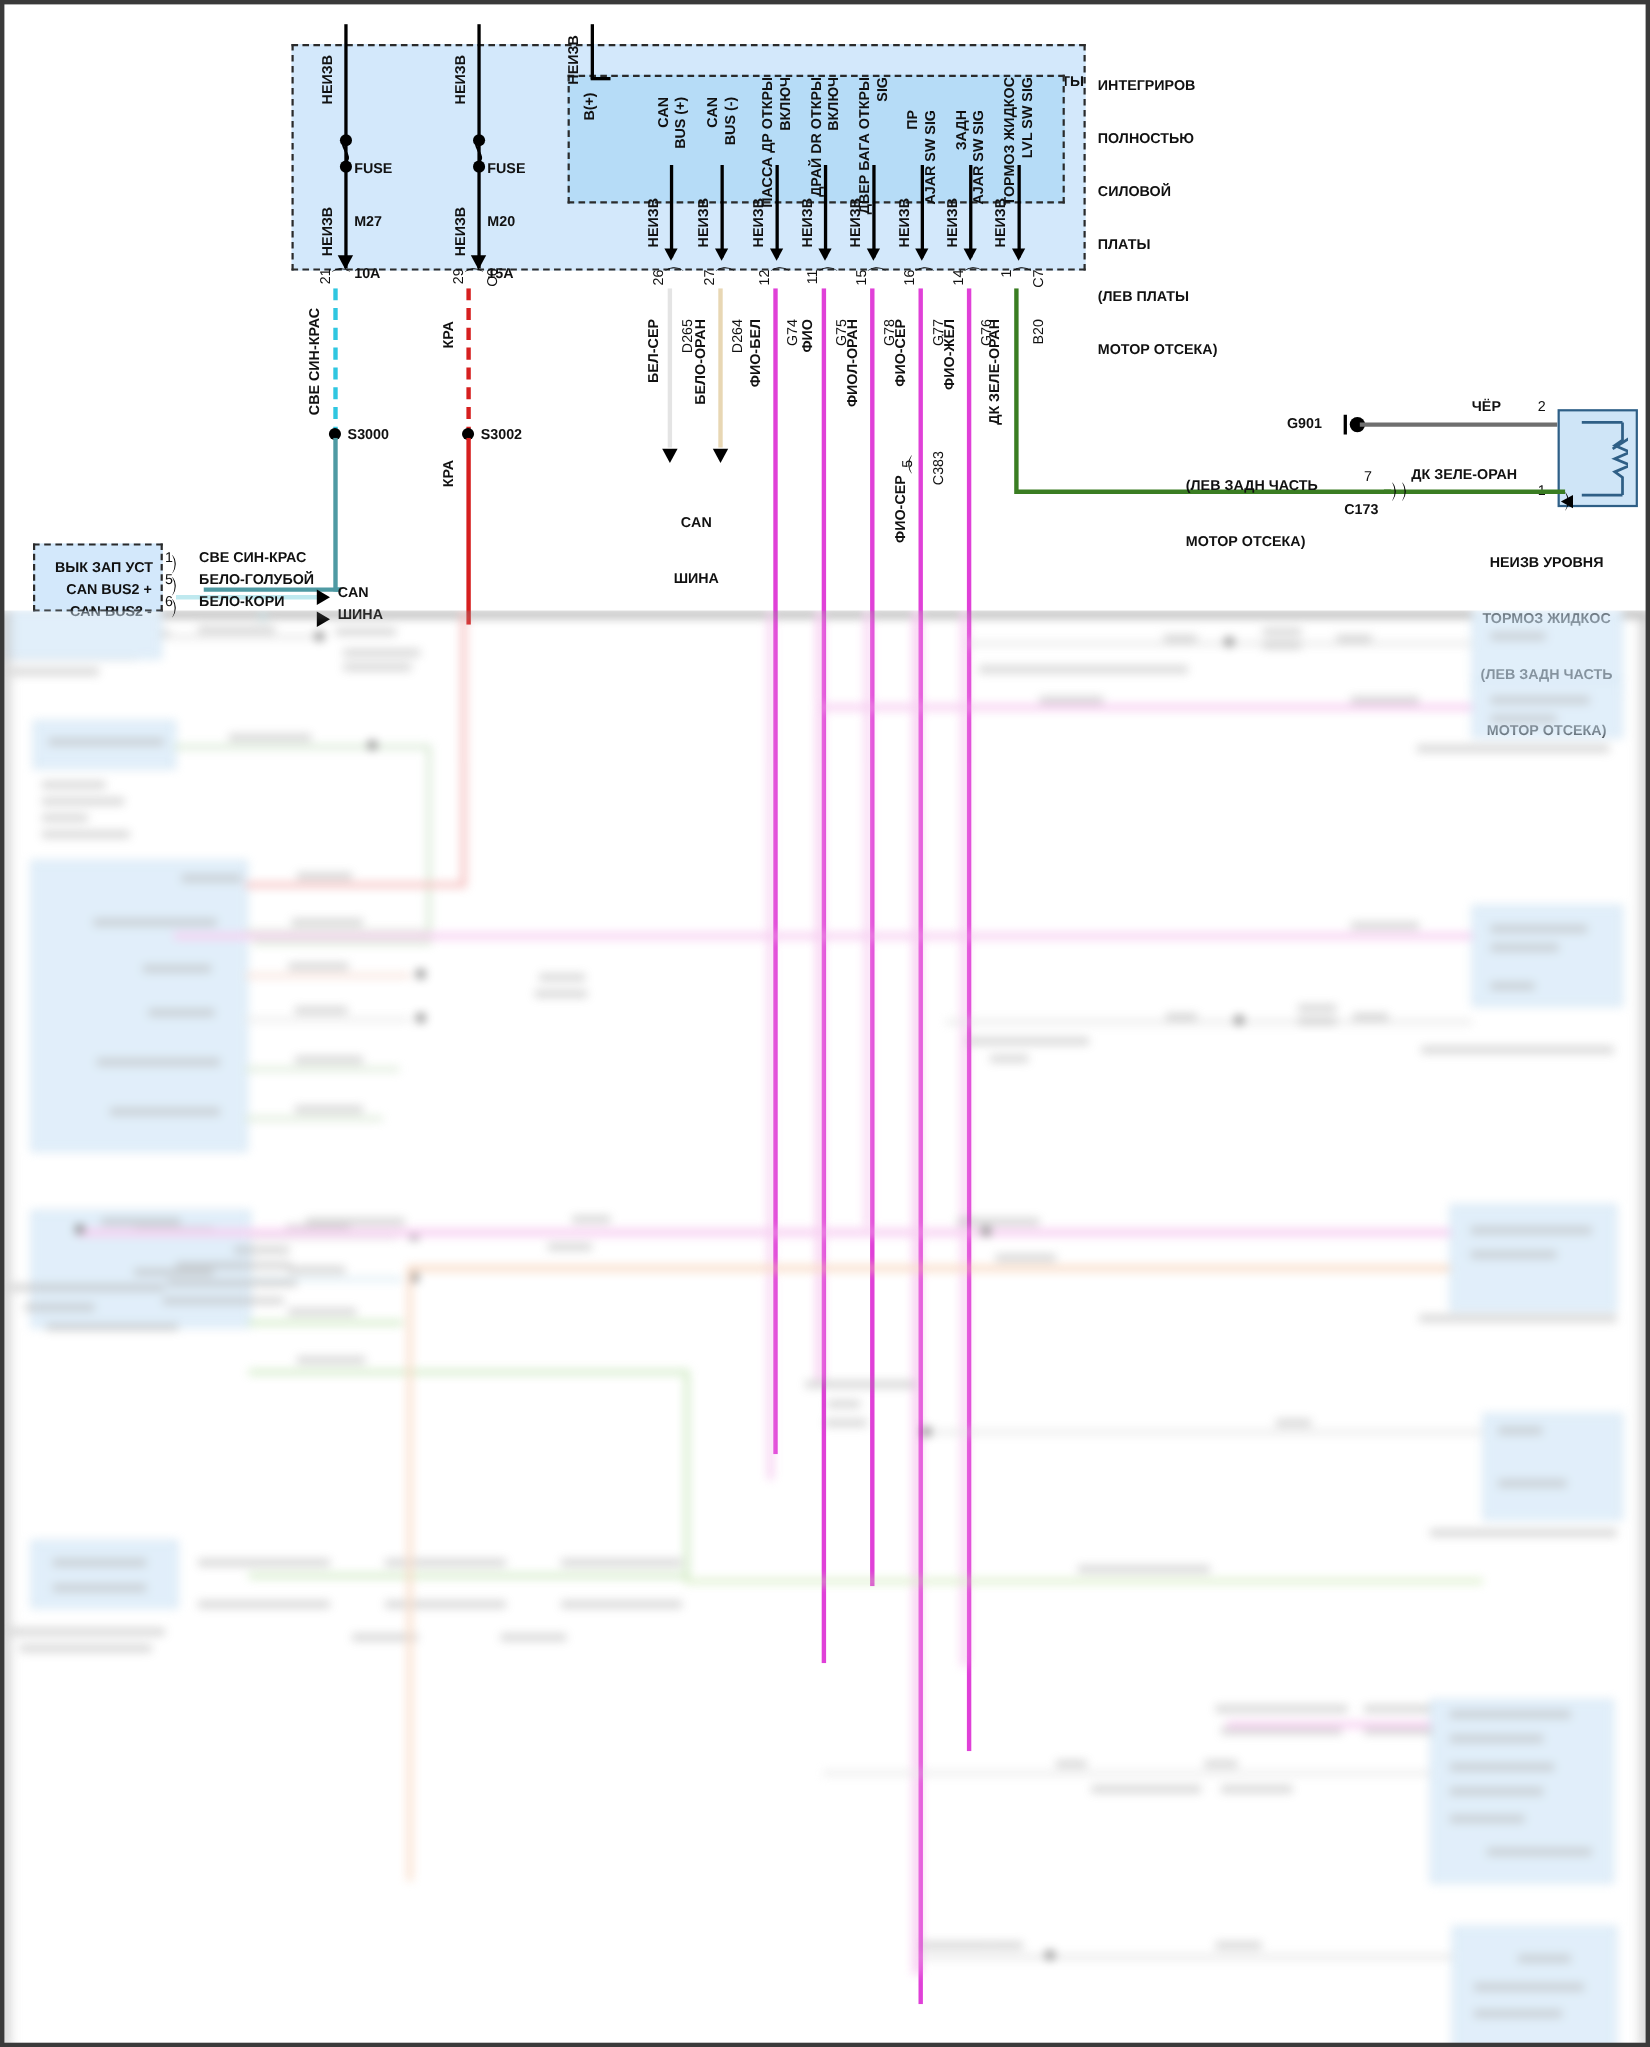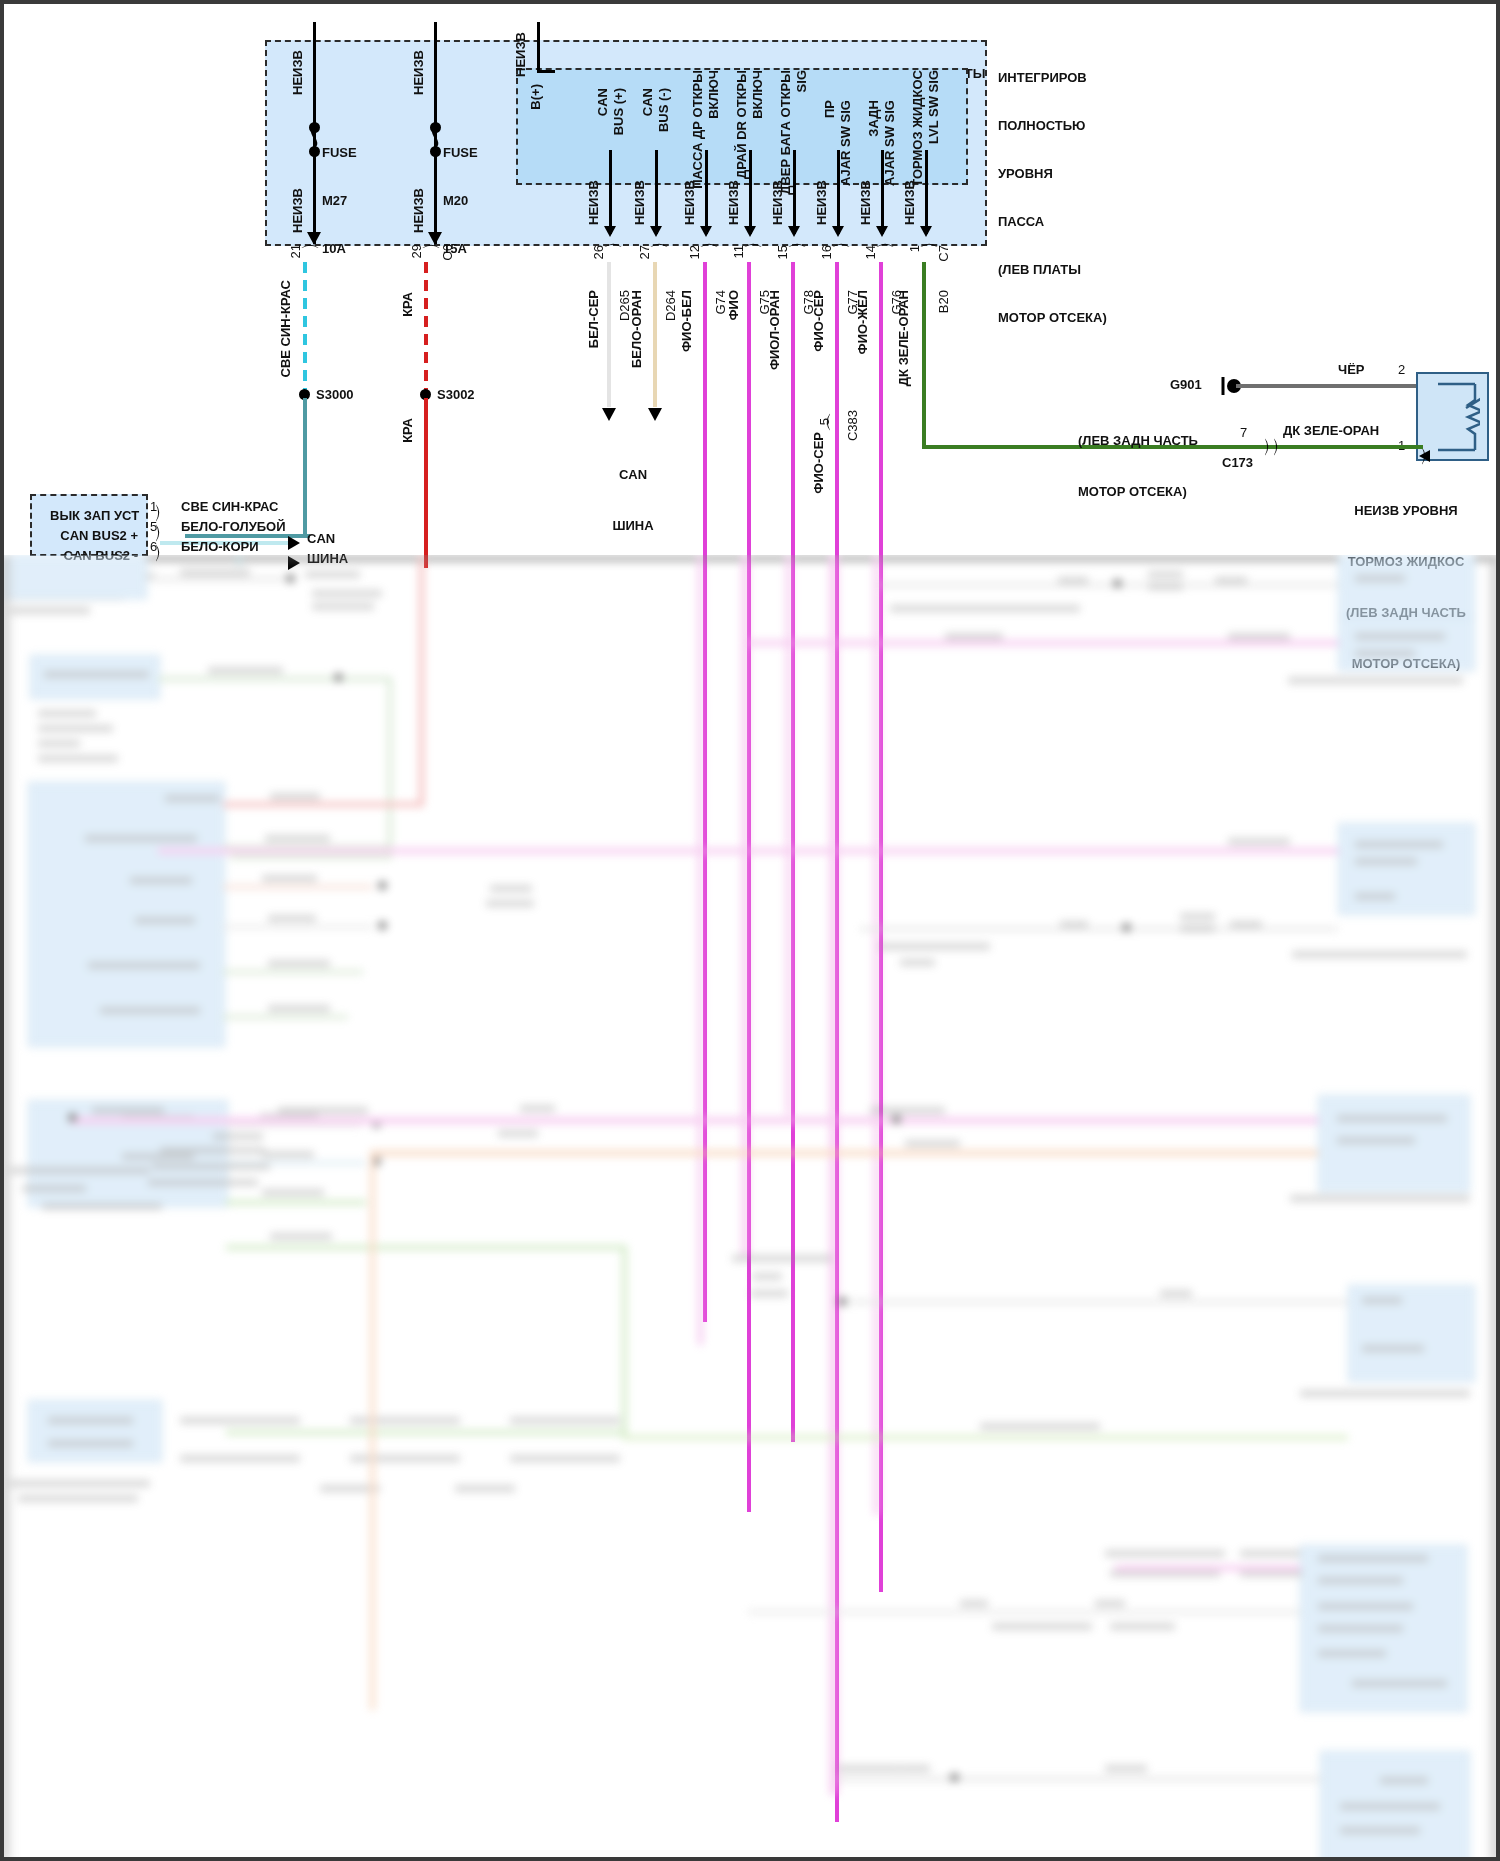--- a/index.html
+++ b/index.html
@@ -62,22 +62,22 @@
     <div>НАПРЯЖ</div>
     <div>ОТ АККУМ</div>
   </div>
 
   <div class="dashbox abs" style="left:265px;top:40px;width:722px;height:206px;"></div>
   <div class="abs txt b" style="left:855px;top:66px;">ЭЛЕКТРОСХ ПЛАТЫ</div>
 
   <div class="abs txt b" style="left:998px;top:38px;line-height:16px;">
     <div>ИНТЕГРИРОВ</div>
     <div>ПОЛНОСТЬЮ</div>
-    <div>УРОВНЯ</div>
-    <div>ПАССА</div>
+    <div>СИЛОВОЙ</div>
+    <div>ПЛАТЫ</div>
     <div>(ЛЕВ ПЛАТЫ</div>
     <div>МОТОР ОТСЕКА)</div>
   </div>
 
   <div class="dashbox inner abs" style="left:516px;top:68px;width:452px;height:117px;"></div>
 
   <div class="wire wv" style="left:313px;top:22px;height:222px;"></div>
   <div class="abs txt b vert" style="left:290px;top:50px;">НЕИЗВ</div>
   <div class="dot" style="left:309px;top:122px;"></div>
   <div class="dot" style="left:309px;top:146px;"></div>

